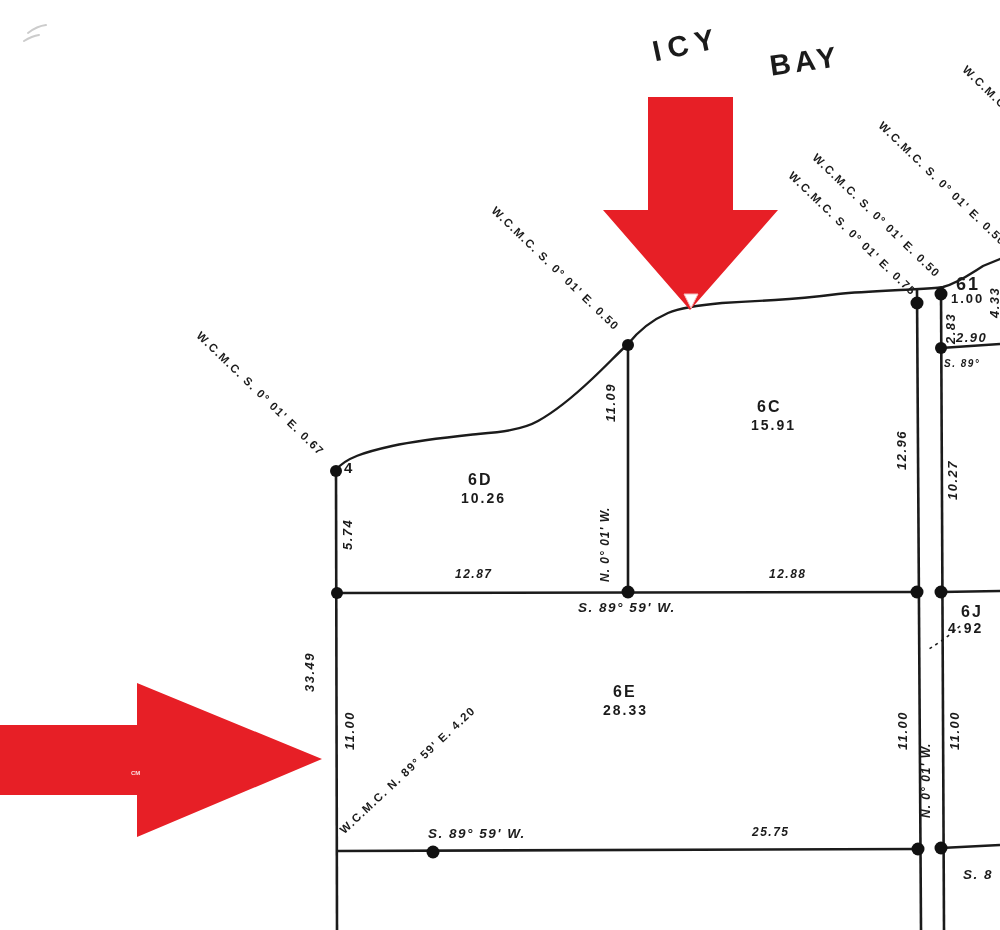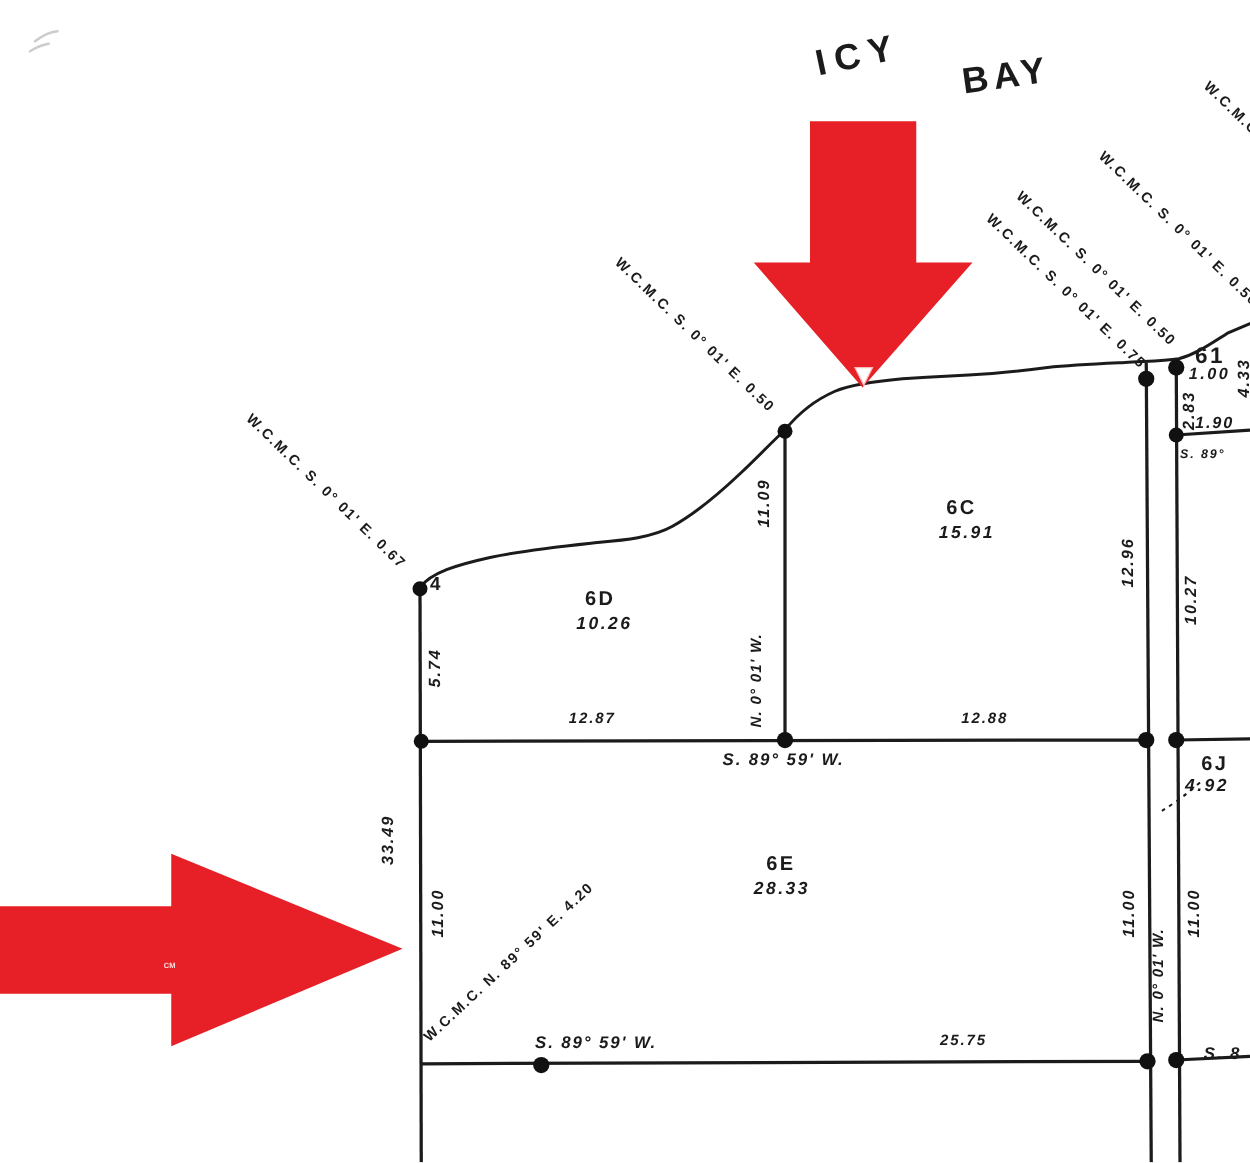--- a/index.html
+++ b/index.html
@@ -8,21 +8,21 @@
     width:1000px;height:930px;
     background:#ffffff;
     overflow:hidden;
     font-family:"Liberation Sans", sans-serif;
     color:#1b1b1b;
   }
   #lines{position:absolute;left:0;top:0;}
   .lbl{position:absolute;white-space:nowrap;color:#1b1b1b;line-height:1;}
   .title{font-size:29px;font-weight:700;letter-spacing:7px;transform-origin:0 0;}
   .lot{font-size:16px;font-weight:700;letter-spacing:2px;}
-  .area{font-size:14px;font-weight:700;letter-spacing:2px;font-style:italic;}
+  .area{font-size:14px;font-weight:700;letter-spacing:2px;}
   .dim{font-size:12px;font-weight:700;font-style:italic;letter-spacing:1.5px;}
   .dimv{font-size:13px;font-weight:700;font-style:italic;letter-spacing:1.5px;
         transform-origin:0 0;transform:rotate(-90deg);}
   .brg{font-size:13.5px;font-weight:700;font-style:italic;letter-spacing:1.5px;}
   .brgv{font-size:12px;font-weight:700;font-style:italic;letter-spacing:1px;
         transform-origin:0 0;transform:rotate(-90deg);}
   .wcmc{font-size:11.5px;font-weight:700;letter-spacing:1.4px;
         transform-origin:0 0;transform:rotate(44deg);}
   .wcmc-up{font-size:11.5px;font-weight:700;letter-spacing:1.4px;
         transform-origin:0 0;transform:rotate(-43deg);}
@@ -101,26 +101,26 @@
 
   <span class="lbl lot" style="left:961px;top:604px;">6J</span>
   <span class="lbl area" style="left:948px;top:621px;">4.92</span>
 
   <span class="lbl lot" style="left:956px;top:275px;font-size:18px;">61</span>
   <span class="lbl area" style="left:951px;top:292px;font-size:13px;">1.00</span>
 
   <span class="lbl dim" style="left:455px;top:568px;">12.87</span>
   <span class="lbl dim" style="left:753px;top:568px;margin-left:16px;">12.88</span>
   <span class="lbl dim" style="left:752px;top:826px;">25.75</span>
-  <span class="lbl dim" style="left:956px;top:331px;font-size:13px;">1.90</span>
+  <span class="lbl dim" style="left:956px;top:331px;font-size:13px;">2.90</span>
 
   <span class="lbl brg" style="left:578px;top:601px;">S. 89° 59' W.</span>
   <span class="lbl brg" style="left:428px;top:827px;">S. 89° 59' W.</span>
   <span class="lbl brg" style="left:944px;top:359px;font-size:10px;">S. 89°</span>
-  <span class="lbl brg" style="left:963px;top:836px;">S. 8</span>
+  <span class="lbl brg" style="left:963px;top:868px;">S. 8</span>
 
   <span class="lbl dimv" style="left:604px;top:422px;">11.09</span>
   <span class="lbl dimv" style="left:341px;top:550px;">5.74</span>
   <span class="lbl dimv" style="left:303px;top:692px;">33.49</span>
   <span class="lbl dimv" style="left:343px;top:750px;">11.00</span>
   <span class="lbl dimv" style="left:895px;top:470px;">12.96</span>
   <span class="lbl dimv" style="left:946px;top:500px;">10.27</span>
   <span class="lbl dimv" style="left:944px;top:344px;">2.83</span>
   <span class="lbl dimv" style="left:988px;top:318px;">4.33</span>
   <span class="lbl dimv" style="left:896px;top:750px;">11.00</span>

